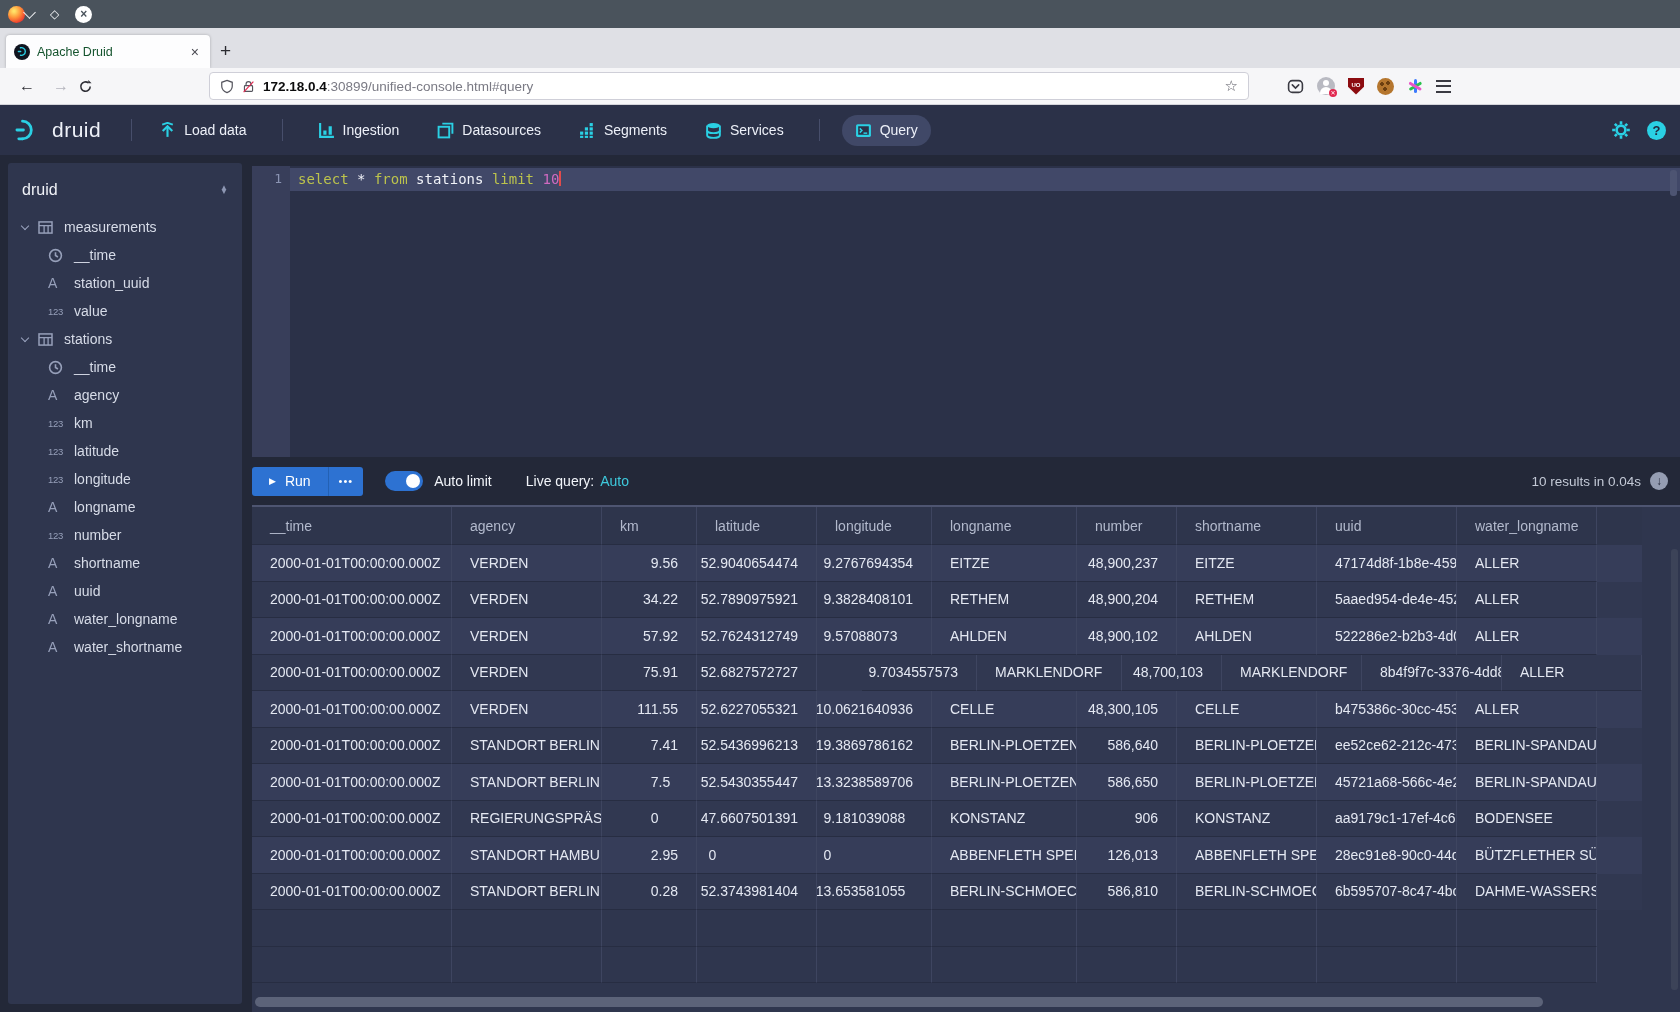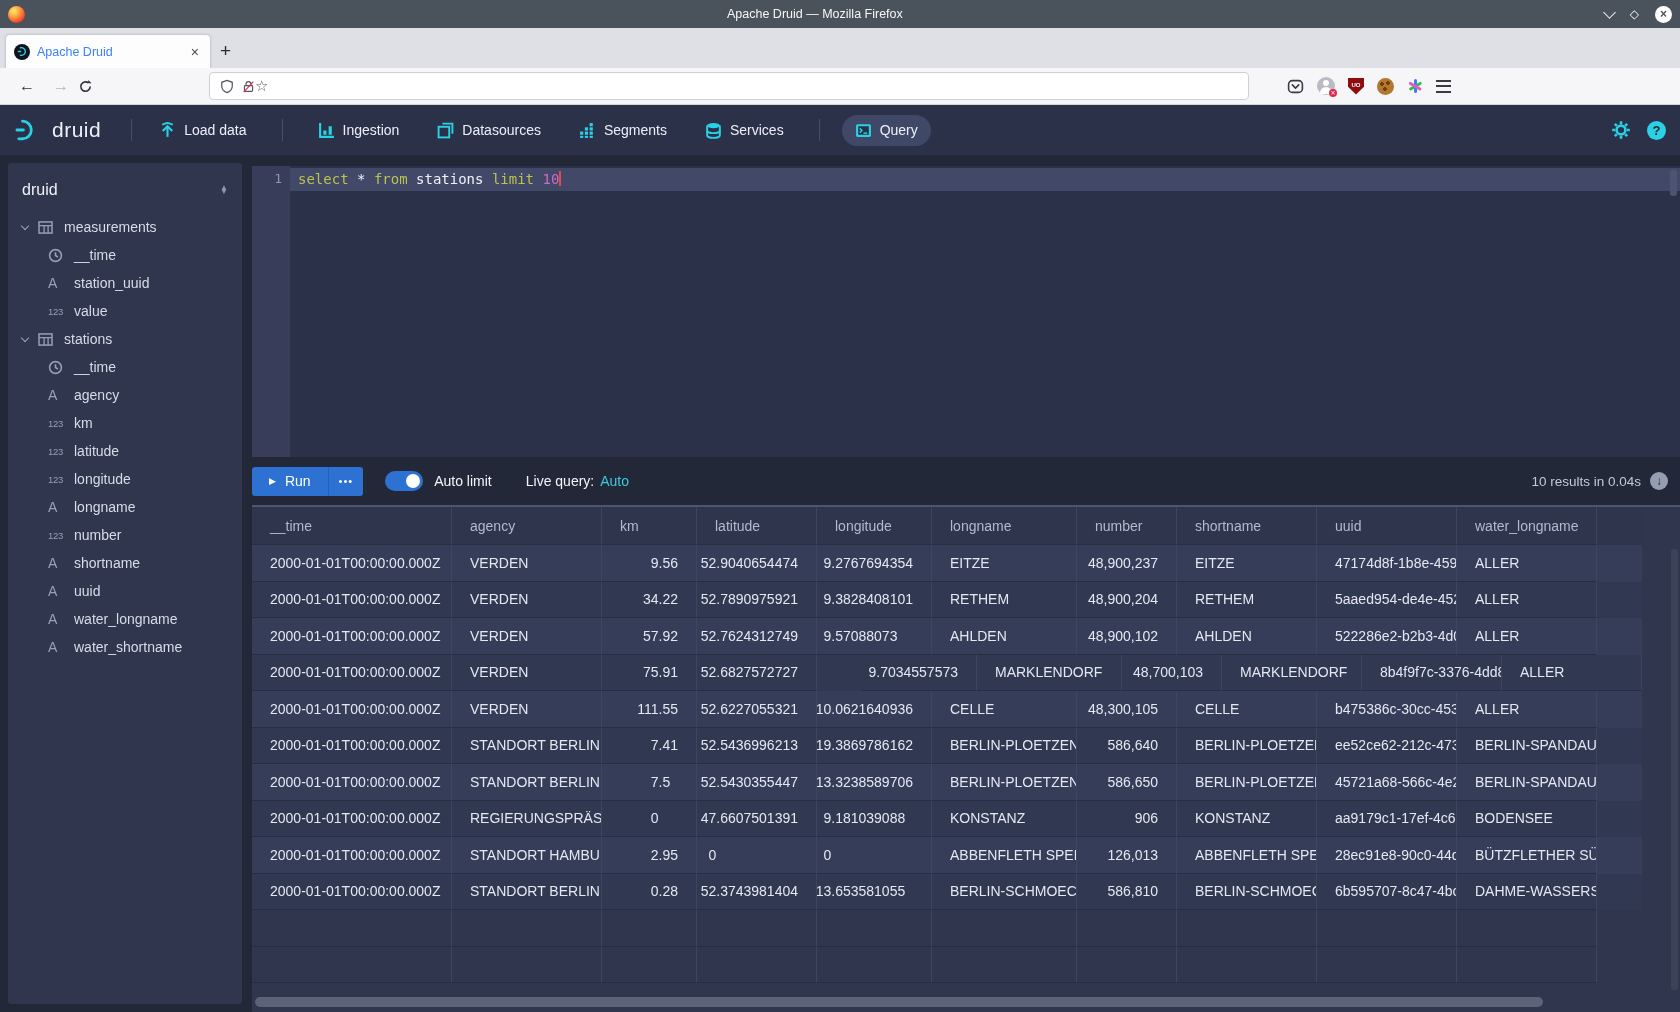--- a/index.html
+++ b/index.html
@@ -17,21 +17,21 @@
                 transform:rotate(45deg); margin-top:-4px; }
   .wc-diamond { font-size:12px; line-height:1; }
   .wc-close { width:17px; height:17px; background:#fff; border-radius:50%; color:#4a535c;
               font-size:12px; display:flex; align-items:center; justify-content:center; font-weight:bold; }
 
   .tabstrip { height:40px; background:#dfe0e5; display:flex; align-items:flex-end; padding:0 0 0 6px; flex:none; }
   .tab { width:204px; height:33px; background:#fdfdfe; border-radius:4px 4px 0 0; margin-bottom:0;
          display:flex; align-items:center; padding:0 8px; box-shadow:0 0 3px rgba(0,0,0,.25); }
   .tab-fav { width:16px; height:16px; border-radius:50%; background:#10141f; display:flex;
              align-items:center; justify-content:center; flex:none; }
-  .tab-label { flex:1; margin-left:7px; font-size:12.5px; color:#3b82f6; white-space:nowrap; overflow:hidden; }
+  .tab-label { flex:1; margin-left:7px; font-size:12.5px; color:#14532d; white-space:nowrap; overflow:hidden; }
   .tab-close { color:#4a4a52; font-size:14px; padding:0 3px; }
   .newtab-btn { color:#2b2b30; font-size:19px; margin:0 0 6px 10px; }
 
   .urlrow { height:37px; background:#f6f6f8; border-bottom:1px solid #d4d4da; display:flex;
             align-items:center; padding:0 10px; flex:none; }
   .nav-arrow { font-size:16px; color:#2f2f36; margin:0 9px; }
   .nav-arrow.disabled { color:#b4b4bc; }
   .urlfield { flex:none; width:1040px; height:28px; margin-left:116px; background:#fff;
               border:1px solid #cfcfd8; border-radius:4px; display:flex; align-items:center; padding:0 10px; }
   .url-text { font-size:13.5px; margin-left:8px; flex:1; white-space:nowrap; overflow:hidden; }
@@ -139,21 +139,20 @@
 
   svg { display:block; }
 </style>
 </head>
 <body>
 
 <div class="window">
 
   <div class="titlebar">
     <div class="ff-logo"></div>
-    <div class="win-title">Apache Druid — Mozilla Firefox</div>
     <div class="win-controls">
       <span class="wc-chevron"></span>
       <span class="wc-diamond">◇</span>
       <span class="wc-close">×</span>
     </div>
   </div>
 
   <div class="tabstrip">
     <div class="tab">
       <span class="tab-fav">
@@ -183,20 +182,21 @@
             <path d="M8 1l6 2.2v4.6c0 3.8-2.8 6-6 7.2-3.2-1.2-6-3.4-6-7.2V3.2z" fill="none" stroke="#55555e" stroke-width="1.4"></path>
           </svg>
       </span>
       <span style="margin-left:8px">
         <svg width="13" height="15" viewBox="0 0 16 16">
             <rect x="3" y="7" width="10" height="7" rx="1" fill="none" stroke="#55555e" stroke-width="1.4"></rect>
             <path d="M5 7V5a3 3 0 0 1 6 0v2" fill="none" stroke="#55555e" stroke-width="1.4"></path>
             <path d="M2 15L14 2" stroke="#e22850" stroke-width="1.4"></path>
           </svg>
       </span>
+      <span class="url-text"><b class="url-host">172.18.0.4</b><span class="url-rest">:30899/unified-console.html#query</span></span>
       <span class="url-star">☆</span>
     </div>
     <div class="ext-icons">
       <span>
         <svg width="17" height="17" viewBox="0 0 16 16">
             <rect x="1.5" y="2.5" width="13" height="11" rx="3.5" fill="none" stroke="#3a3a42" stroke-width="1.5"></rect>
             <path d="M5 6.5l3 3 3-3" fill="none" stroke="#3a3a42" stroke-width="1.5" stroke-linecap="round"></path>
           </svg>
       </span>
       <span class="person-icon">

